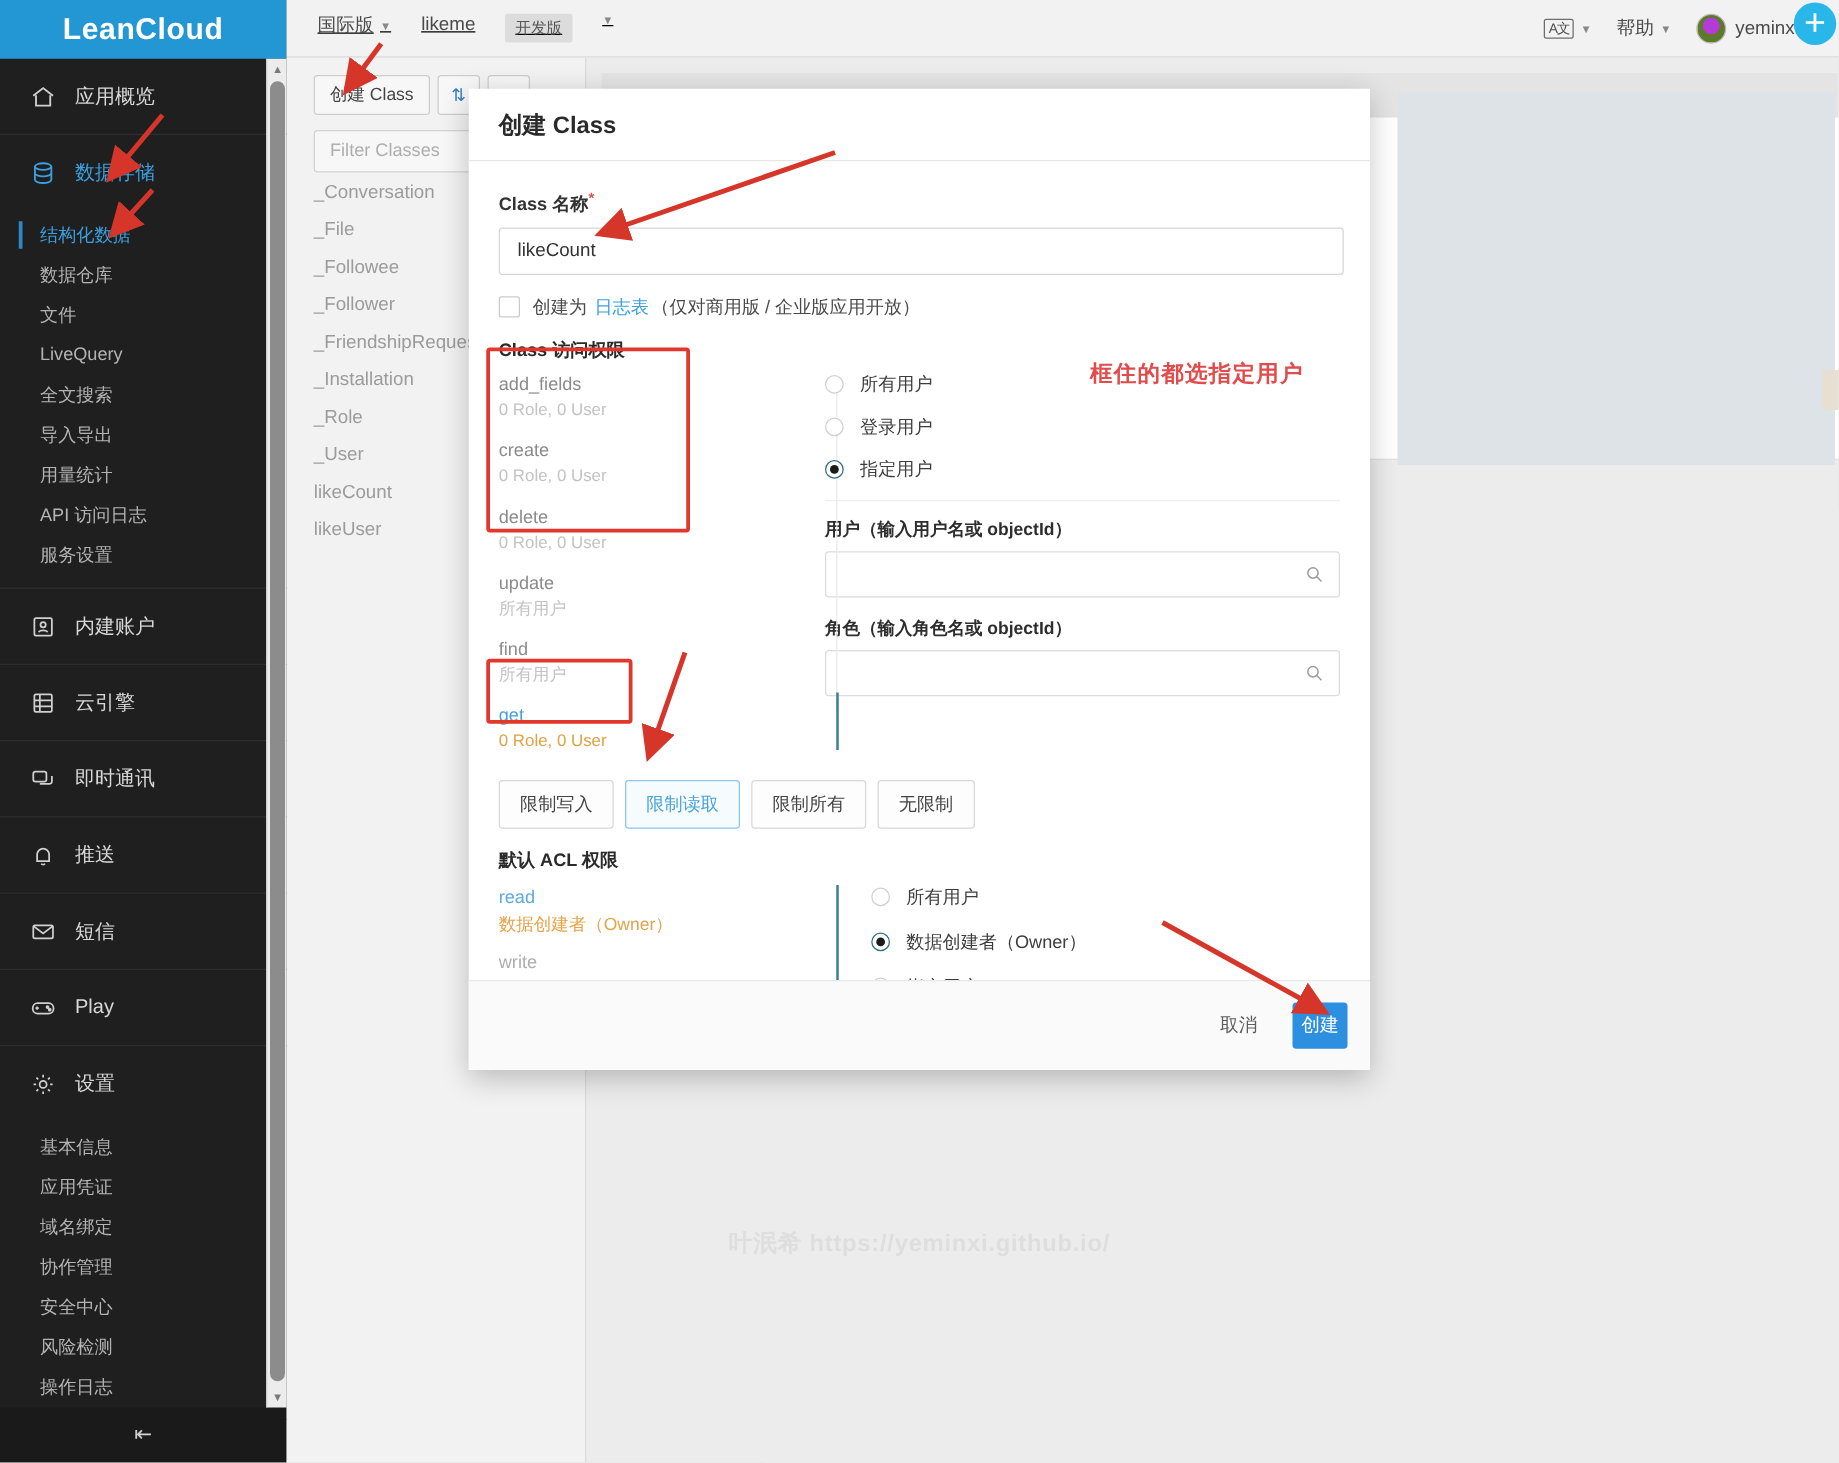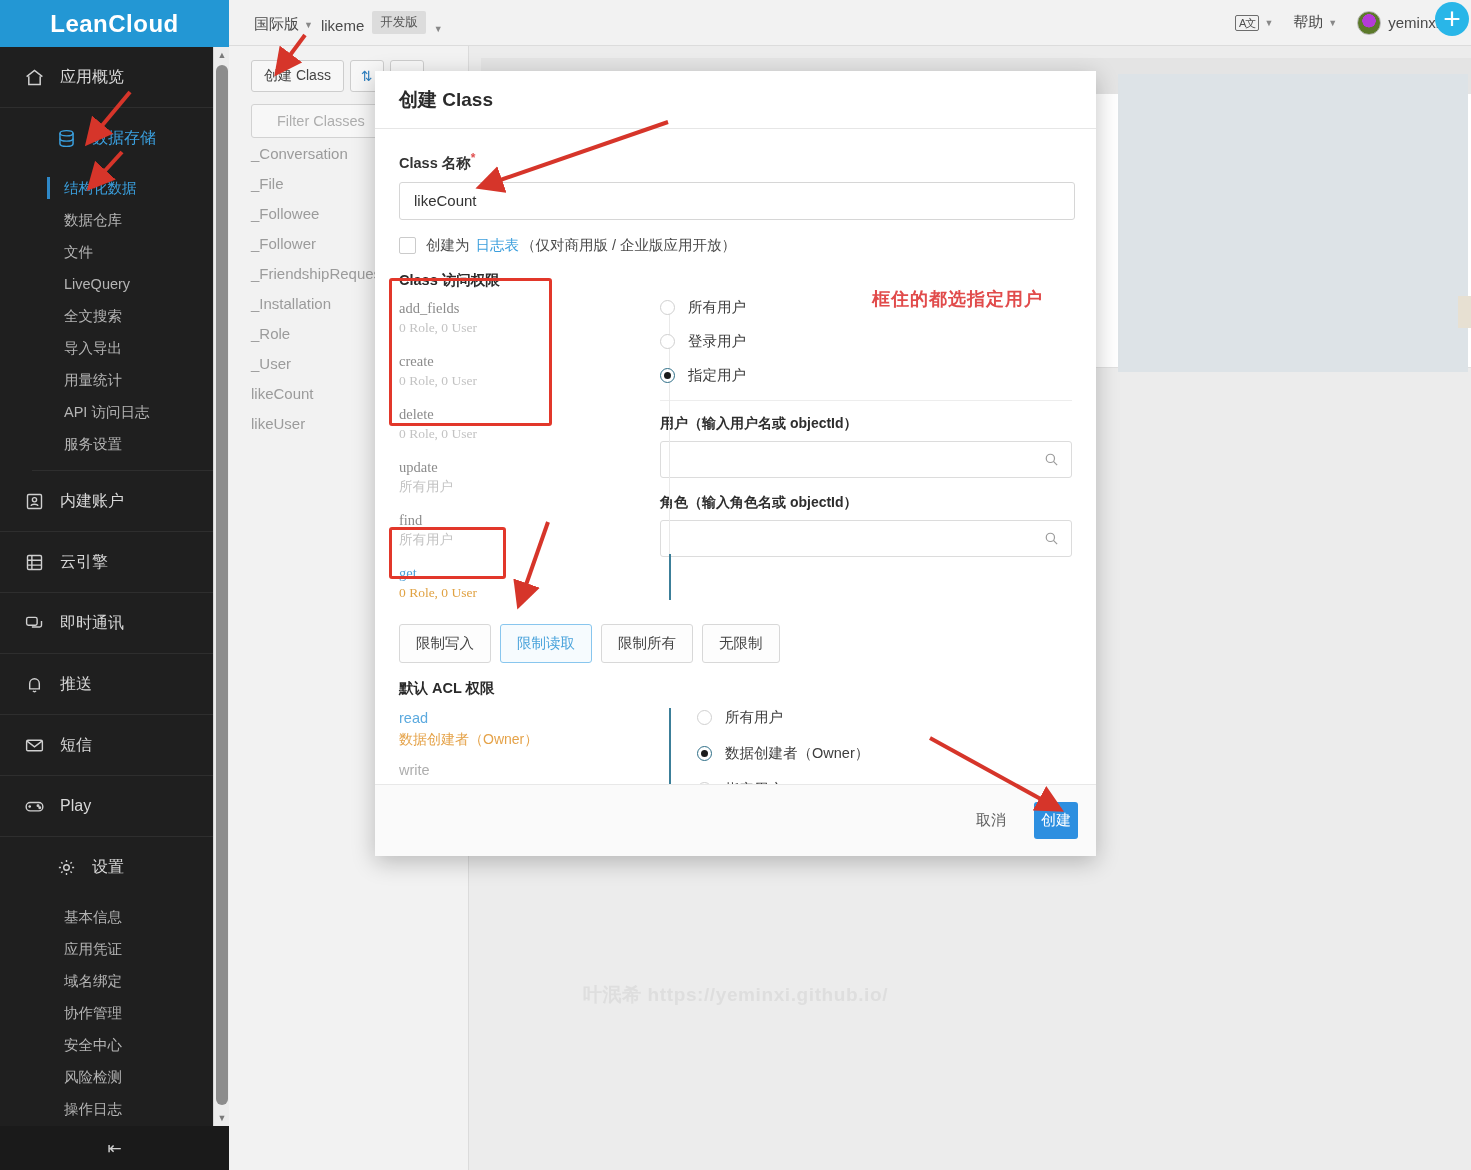--- a/index.html
+++ b/index.html
@@ -33,21 +33,21 @@
   .sub-item {
     position: relative; height: 32px; display: flex; align-items: center;
     padding-left: 32px; font-size: 14.5px; color: #b4b4b4;
   }
   .sub-item.sel { color: #3aa0df; }
   .sub-item.sel::before {
     content: ""; position: absolute; left: 15px; top: 5px;
     width: 3px; height: 22px; background: #2e88c7;
   }
   .sub-pad-top { padding-top: 4px; }
-  .sub-pad-bot { padding-bottom: 10px; margin-left: 32px; }
+  .sub-pad-bot { padding-bottom: 10px; }
   .collapse-bar {
     position: absolute; bottom: 0; left: 0; width: 229px; height: 44px;
     background: #1a1a1a; display: flex; align-items: center; justify-content: center;
     color: #d0d0d0; font-size: 17px;
   }
   
   .sb-scroll {
     position: absolute; right: 0; top: 47px; width: 16px; height: 1079px;
     background: #ececec; border-left: 1px solid #d6d6d6;
   }
@@ -62,21 +62,21 @@
     position: absolute; left: 2px; top: 18px; width: 12px; height: 1040px;
     background: #8c8c8c; border-radius: 6px;
   }
 
   
   .topbar {
     position: absolute; left: 229px; top: 0; width: 1242px; height: 46px;
     background: #f2f2f2; border-bottom: 1px solid #dcdcdc;
     display: flex; align-items: center; z-index: 3;
   }
-  .tb-left { display: flex; align-items: flex-end; gap: 8px; padding-left: 25px; }
+  .tb-left { display: flex; align-items: flex-start; gap: 24px; padding-left: 25px; text-decoration: underline; }
   .tb-item { font-size: 15px; color: #4a4a4a; display: flex; align-items: center; gap: 5px; }
   .caret { font-size: 9px; color: #888; }
   .badge-dev {
     background: #dcdcdc; color: #555; font-size: 12.5px;
     padding: 3px 8px; border-radius: 2px;
   }
   .tb-right {
     margin-left: auto; display: flex; align-items: center; gap: 20px;
     padding-right: 16px; font-size: 14.5px; color: #555;
   }
@@ -108,21 +108,21 @@
     font-size: 14px; color: #444; padding: 6px 12px;
   }
   .btn-sq {
     background: #f7f7f7; border: 1px solid #cdcdcd; border-radius: 3px;
     width: 34px; height: 32px; display: flex; align-items: center; justify-content: center;
     color: #2e7fc0; font-size: 14px;
   }
   .filter-box {
     margin: 12px 0 0 22px; width: 196px; height: 34px;
     border: 1px solid #d2d2d2; border-radius: 3px; background: #f7f7f7;
-    display: flex; align-items: center; padding-left: 25px;
+    display: flex; align-items: center; padding-left: 12px;
     font-size: 14.5px; color: #aeaeae;
   }
   .class-list { margin-top: 0; }
   .class-item {
     height: 30px; display: flex; align-items: center;
     padding-left: 22px; font-size: 15px; color: #9b9b9b;
   }
 
   
   .content-bg {
@@ -175,21 +175,21 @@
   .chkbox {
     width: 17px; height: 17px; border: 1px solid #cbcbcb; border-radius: 2px; background: #fff;
   }
   .chk-text { font-size: 14.5px; color: #4a4a4a; }
   .link-blue { color: #3c9fdd; }
   .section-title {
     font-size: 14.5px; font-weight: bold; color: #2a2a2a; margin-top: 16px;
   }
 
   .perm-wrap { display: flex; margin-top: 8px; position: relative; }
-  .perm-left { width: 252px; position: relative; font-family: Liberation Serif, serif; }
+  .perm-left { width: 252px; position: relative; }
   .perm-item { margin-bottom: 13px; }
   .perm-name { font-size: 14.5px; color: #8b8b8b; line-height: 20px; }
   .perm-sub { font-size: 13.5px; color: #c3c3c3; line-height: 20px; }
   .perm-item.hl .perm-name { color: #4a9fd6; }
   .perm-item.hl .perm-sub { color: #e0a243; }
 
   .perm-divider {
     position: absolute; left: 270px; top: 4px; width: 1px; height: 270px;
     background: #e9e9e9;
   }

